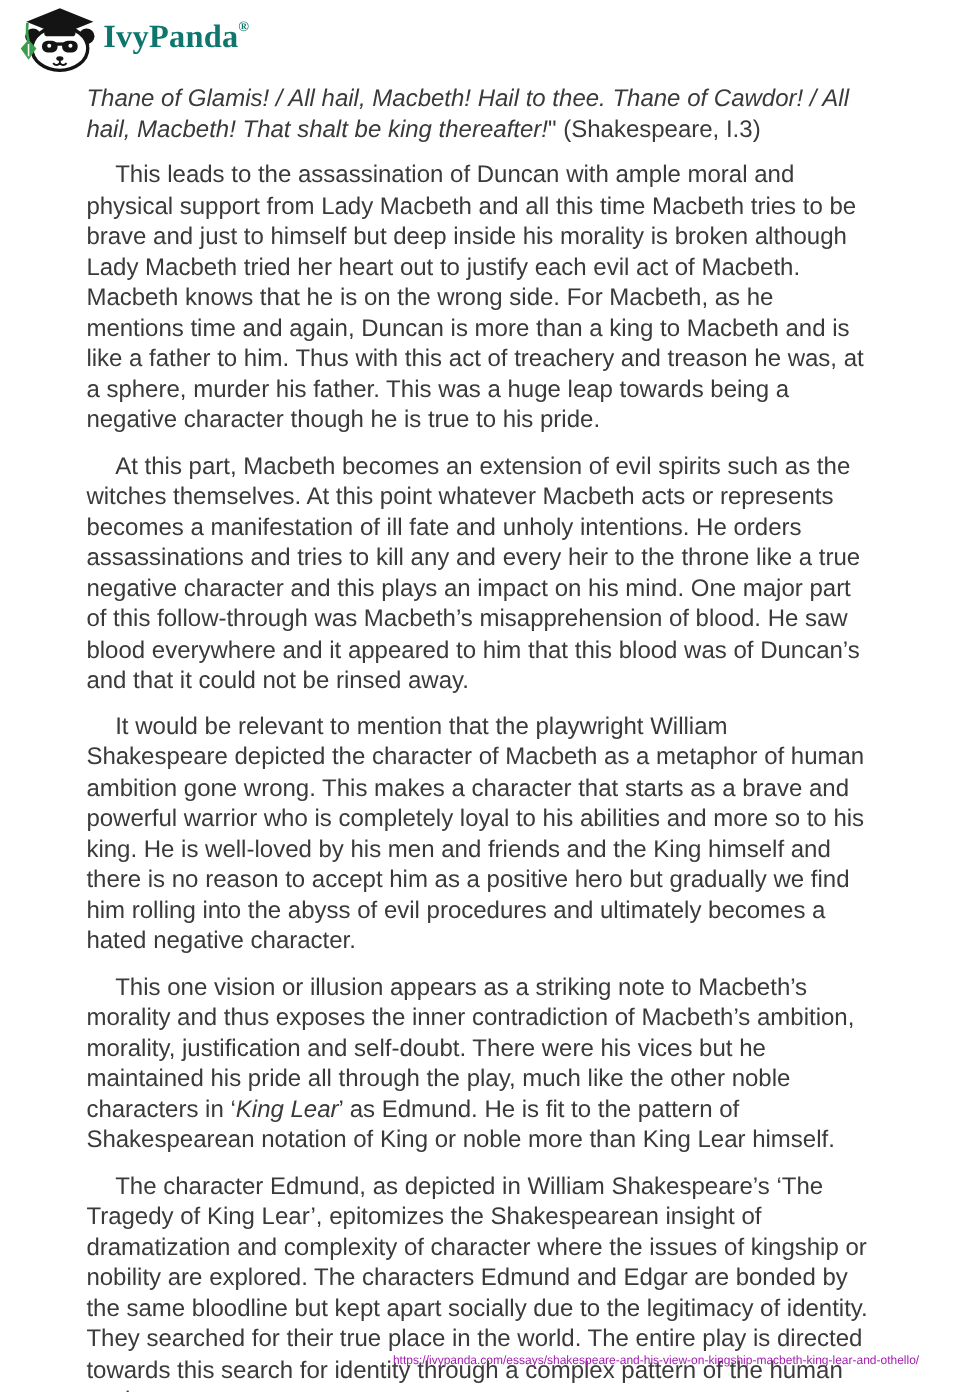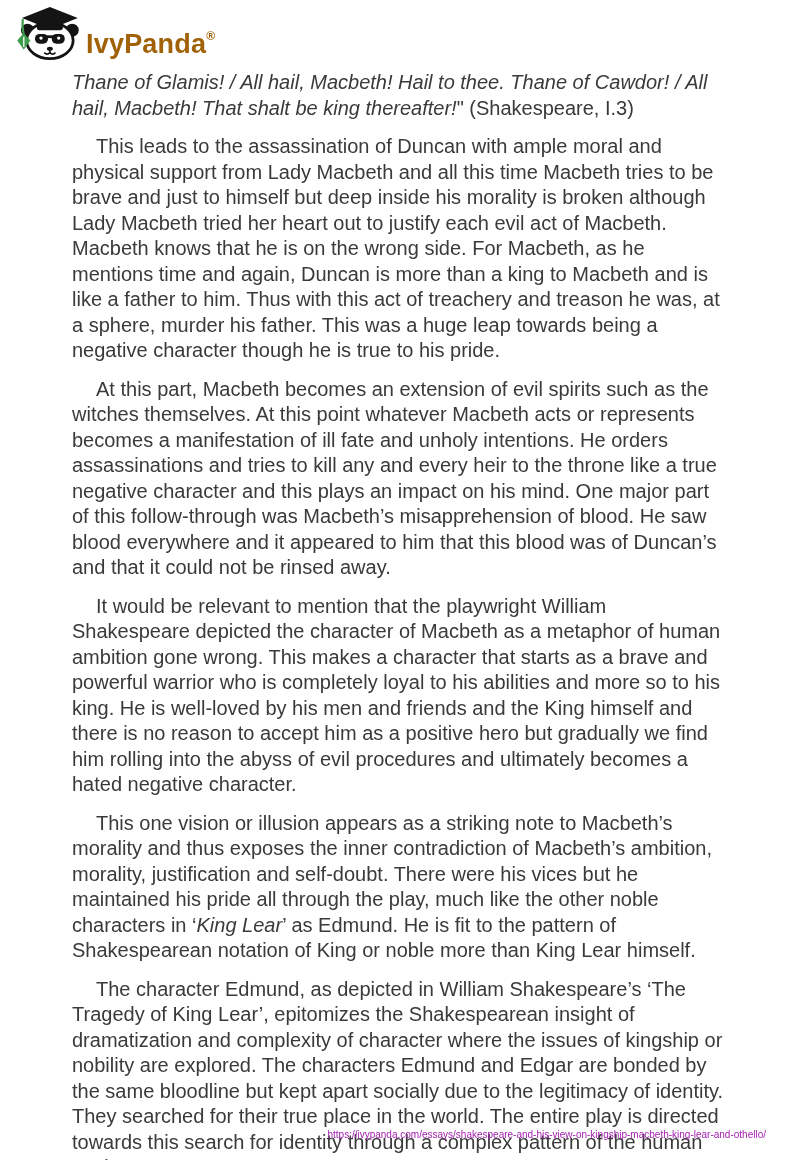--- a/index.html
+++ b/index.html
@@ -9,23 +9,23 @@
     height: 1160px;
     background: #ffffff;
     font-family: "Liberation Sans", sans-serif;
     overflow: hidden;
   }
 
   
   .header { position: absolute; top: 0; left: 0; width: 100%; height: 62px; }
   .logo { position: absolute; left: 12px; top: 6px; width: 72px; height: 54px; }
   .brand {
-    position: absolute; left: 86px; top: 29px;
-    font-family: Liberation Sans, sans-serif;
-    font-weight: bold; font-size: 27px; color: #a16207;
+    position: absolute; left: 86px; top: 15px;
+    font-family: Liberation Serif, serif;
+    font-weight: bold; font-size: 27px; color: #0f766e;
     letter-spacing: 0.2px;
   }
   .brand sup { font-size: 12px; vertical-align: 13px; }
   .header-title {
     position: absolute; right: 31px; top: 15px;
     font-size: 13px; color: #9b9b9b;
   }
 
   
   .content {

